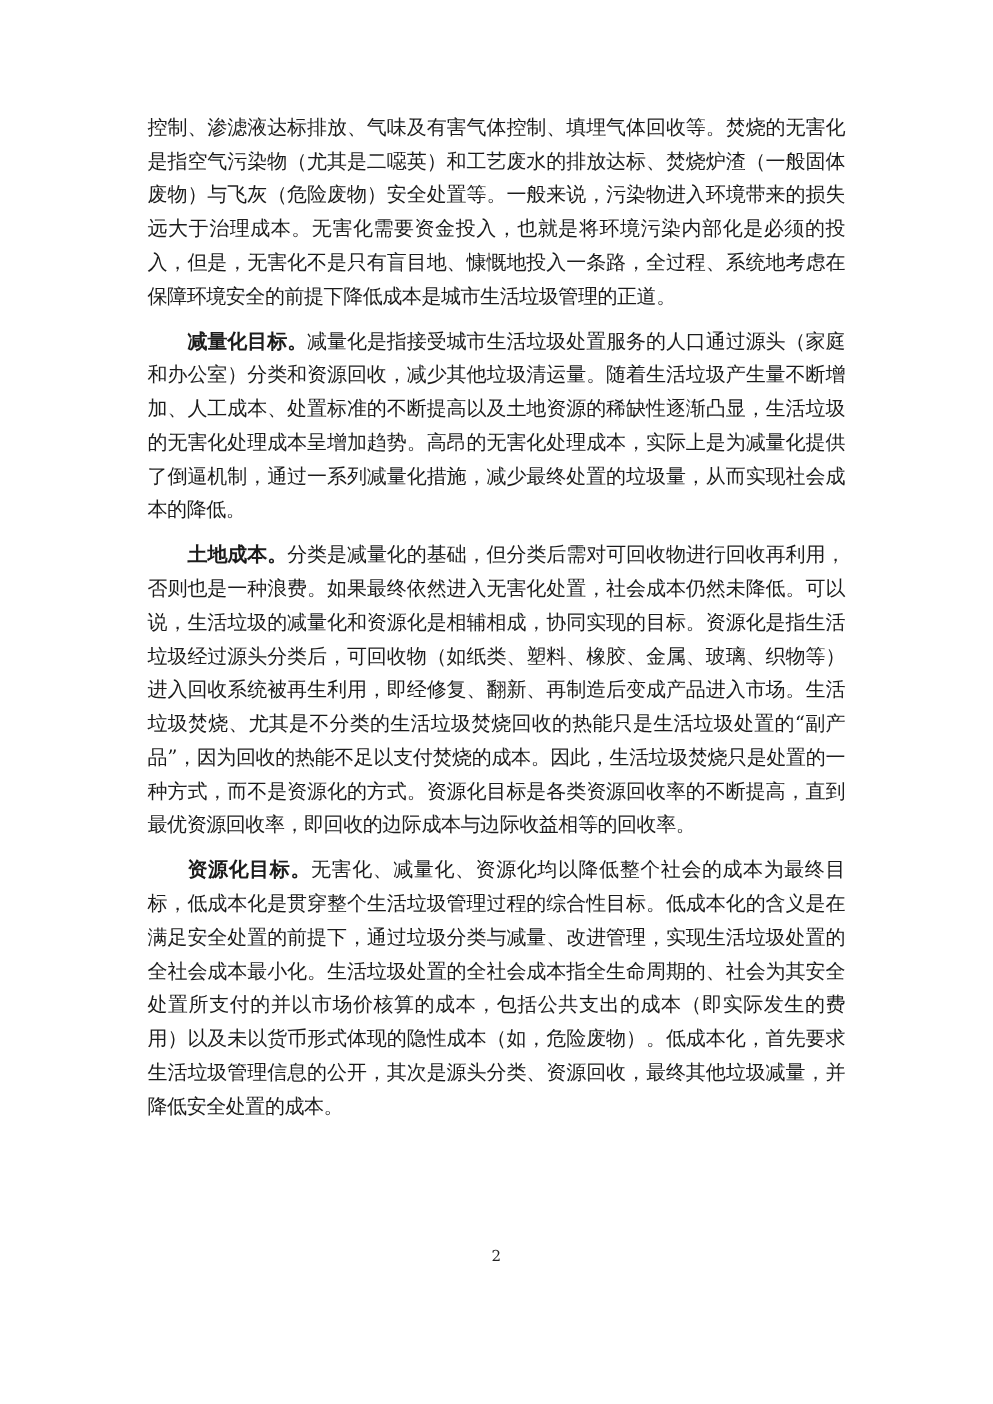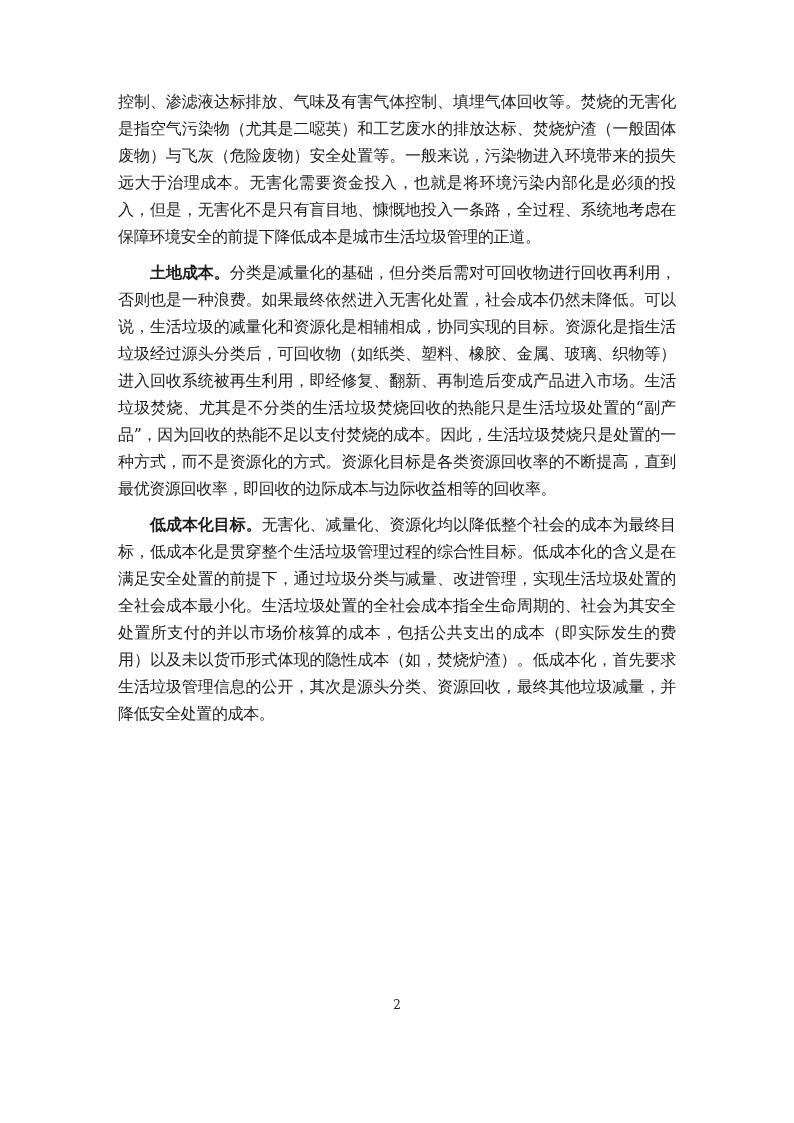--- a/index.html
+++ b/index.html
@@ -52,21 +52,22 @@
   }
 </style>
 </head>
 <body>
 
 <div class="page">
   <div class="content">
 
     <p class="para"><span>控制、渗滤液达标排放、气味及有害气体控制、填埋气体回收等。焚烧的无害化是指空气污染物（尤其是二噁英）和工艺废水的排放达标、焚烧炉渣（一般固体废物）与飞灰（危险废物）安全处置等。一般来说，污染物进入环境带来的损失远大于治理成本。无害化需要资金投入，也就是将环境污染内部化是必须的投入，但是，无害化不是只有盲目地、慷慨地投入一条路，全过程、系统地考虑在保障环境安全的前提下降低成本是城市生活垃圾管理的正道。</span></p>
 
+    <p class="para indent"><span class="lead">减量化目标。</span><span>减量化是指接受城市生活垃圾处置服务的人口通过源头（家庭和办公室）分类和资源回收，减少其他垃圾清运量。随着生活垃圾产生量不断增加、人工成本、处置标准的不断提高以及土地资源的稀缺性逐渐凸显，生活垃圾的无害化处理成本呈增加趋势。高昂的无害化处理成本，实际上是为减量化提供了倒逼机制，通过一系列减量化措施，减少最终处置的垃圾量，从而实现社会成本的降低。</span></p>
 
     <p class="para indent"><span class="lead">土地成本。</span><span>分类是减量化的基础，但分类后需对可回收物进行回收再利用，否则也是一种浪费。如果最终依然进入无害化处置，社会成本仍然未降低。可以说，生活垃圾的减量化和资源化是相辅相成，协同实现的目标。资源化是指生活垃圾经过源头分类后，可回收物（如纸类、塑料、橡胶、金属、玻璃、织物等）进入回收系统被再生利用，即经修复、翻新、再制造后变成产品进入市场。生活垃圾焚烧、尤其是不分类的生活垃圾焚烧回收的热能只是生活垃圾处置的“副产品”，因为回收的热能不足以支付焚烧的成本。因此，生活垃圾焚烧只是处置的一种方式，而不是资源化的方式。资源化目标是各类资源回收率的不断提高，直到最优资源回收率，即回收的边际成本与边际收益相等的回收率。</span></p>
 
-    <p class="para indent"><span class="lead">低成本化目标。</span><span>无害化、减量化、资源化均以降低整个社会的成本为最终目标，低成本化是贯穿整个生活垃圾管理过程的综合性目标。低成本化的含义是在满足安全处置的前提下，通过垃圾分类与减量、改进管理，实现生活垃圾处置的全社会成本最小化。生活垃圾处置的全社会成本指全生命周期的、社会为其安全处置所支付的并以市场价核算的成本，包括公共支出的成本（即实际发生的费用）以及未以货币形式体现的隐性成本（如，焚烧炉渣）。低成本化，首先要求生活垃圾管理信息的公开，其次是源头分类、资源回收，最终其他垃圾减量，并降低安全处置的成本。</span></p>
+    <p class="para indent"><span class="lead">资源化目标。</span><span>无害化、减量化、资源化均以降低整个社会的成本为最终目标，低成本化是贯穿整个生活垃圾管理过程的综合性目标。低成本化的含义是在满足安全处置的前提下，通过垃圾分类与减量、改进管理，实现生活垃圾处置的全社会成本最小化。生活垃圾处置的全社会成本指全生命周期的、社会为其安全处置所支付的并以市场价核算的成本，包括公共支出的成本（即实际发生的费用）以及未以货币形式体现的隐性成本（如，危险废物）。低成本化，首先要求生活垃圾管理信息的公开，其次是源头分类、资源回收，最终其他垃圾减量，并降低安全处置的成本。</span></p>
 
   </div>
 
   <div class="page-number">2</div>
 </div>
 
 </body></html>

